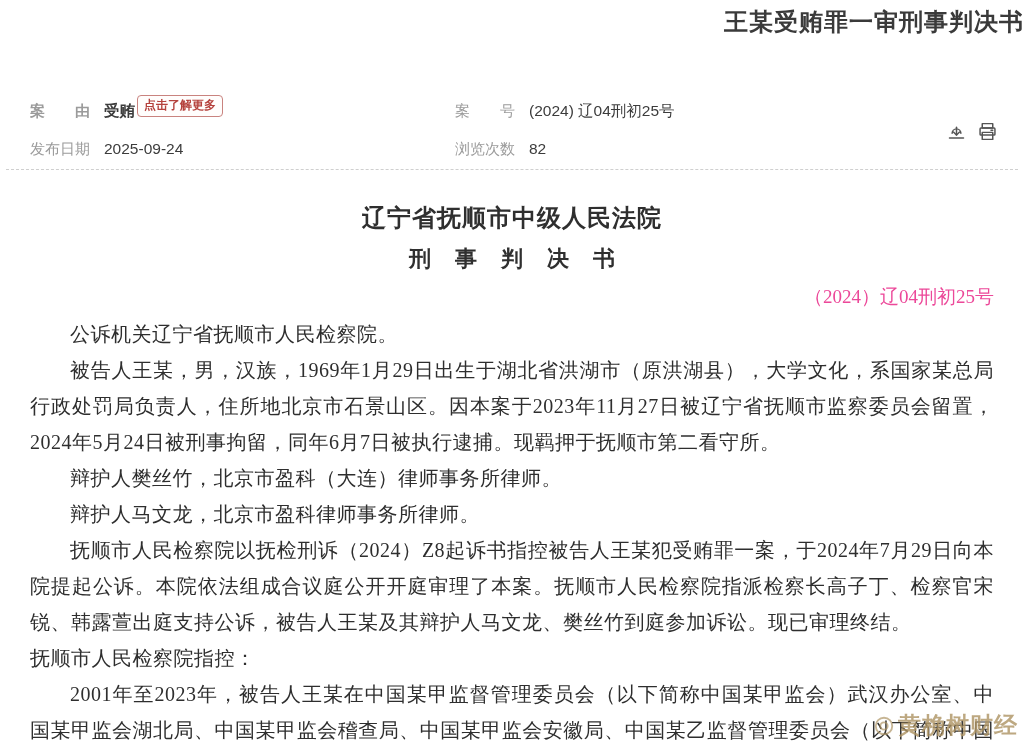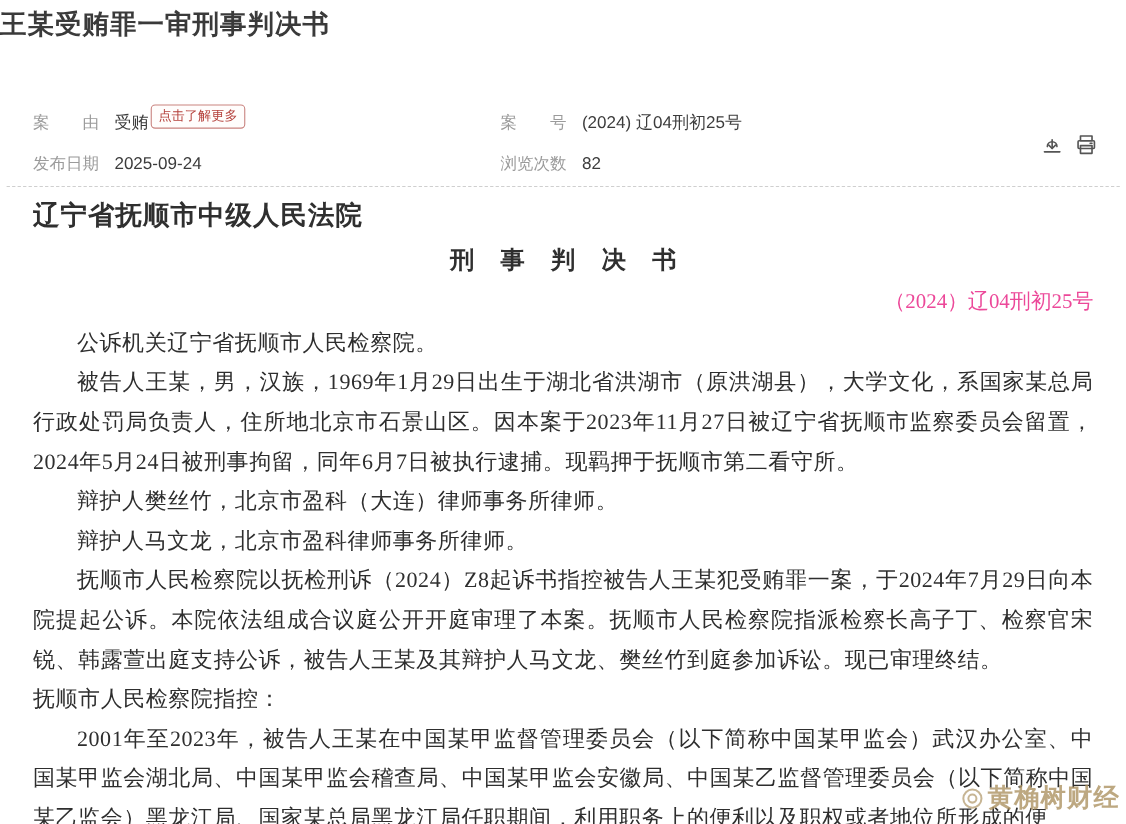--- a/index.html
+++ b/index.html
@@ -3,35 +3,35 @@
 <meta charset="utf-8">
 <style>
   * { margin:0; padding:0; box-sizing:border-box; }
   html,body { width:1024px; height:749px; }
   body { font-family:"Liberation Serif","DejaVu Serif",serif; background:#ffffff; }
   .page { position:relative; width:1024px; height:749px; background:#ffffff; overflow:hidden; color:#333; }
 
   
   .page-title {
     position:absolute; top:6px; left:0; width:100%;
-    text-align:left; font-family:"Liberation Sans","DejaVu Sans",sans-serif;
+    text-align:right; font-family:"Liberation Sans","DejaVu Sans",sans-serif;
     font-size:24px; font-weight:bold; color:#3a3a3a; letter-spacing:1px;
   }
 
   
   .meta-label {
     color:#9b9b9b; font-family:"Liberation Sans","DejaVu Sans",sans-serif;
     font-size:15px; margin-right:14px; white-space:pre;
   }
   .meta-value {
     color:#3c3c3c; font-family:"Liberation Sans","DejaVu Sans",sans-serif;
     font-size:15.5px;
   }
   .meta-item { position:absolute; white-space:nowrap; }
-  .m-cause   { top:101px; left:30px; }
+  .m-cause   { top:101px; left:30px;font-weight:bold; }
   .m-caseno  { top:101px; left:455px; }
   .m-date    { top:140px; left:30px; }
   .m-views   { top:140px; left:455px; }
 
   .more-badge {
     display:inline-block; position:relative; top:-7px; margin-left:2px;
     font-family:"Liberation Sans","DejaVu Sans",sans-serif;
     font-size:12px; color:#b5413c; border:1px solid #c9837f;
     border-radius:4px; padding:1px 6px 2px 6px; background:#fffdfc; cursor:pointer;
   }
@@ -40,22 +40,22 @@
   .actions svg { display:block; cursor:pointer; }
 
   .divider {
     position:absolute; top:169px; left:6px; right:6px; height:0;
     border-top:1px dashed #cfcfcf;
   }
 
   
   .doc { position:absolute; top:180px; left:30px; right:30px; }
   .doc-court {
-    font-size:24px; font-weight:bold; color:#2f2f2f;
-    margin-top:0; letter-spacing:1px;
+    text-align:center; font-size:24px; font-weight:bold; color:#2f2f2f;
+    margin-top:22px; letter-spacing:1px;
   }
   .doc-type {
     text-align:center; font-size:22px; font-weight:bold; color:#2f2f2f;
     margin-top:10px; letter-spacing:0.42em; text-indent:0.42em;
   }
   .doc-caseno { text-align:right; font-size:19px; color:#ec4899; margin-top:10px; line-height:26px; }
   .doc-body { margin-top:6px; }
   .doc-body p {
     font-size:20px; line-height:36px; color:#2e2e2e;
     text-align:justify; text-indent:2em; letter-spacing:0.5px;

